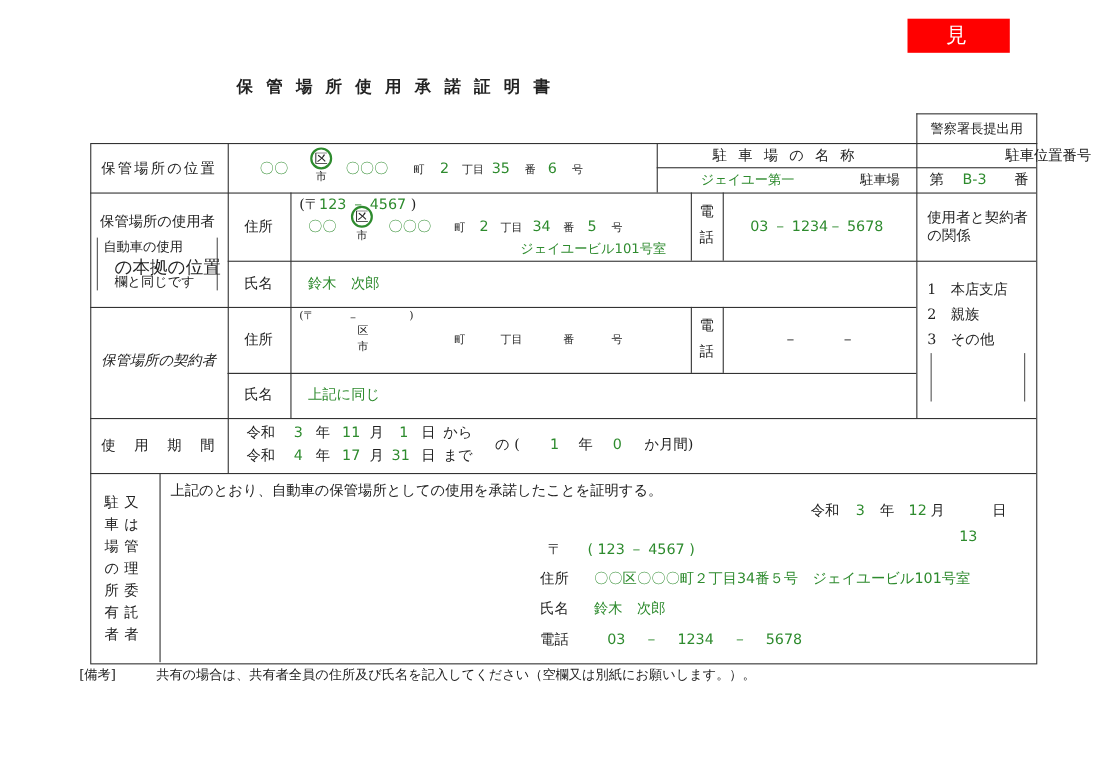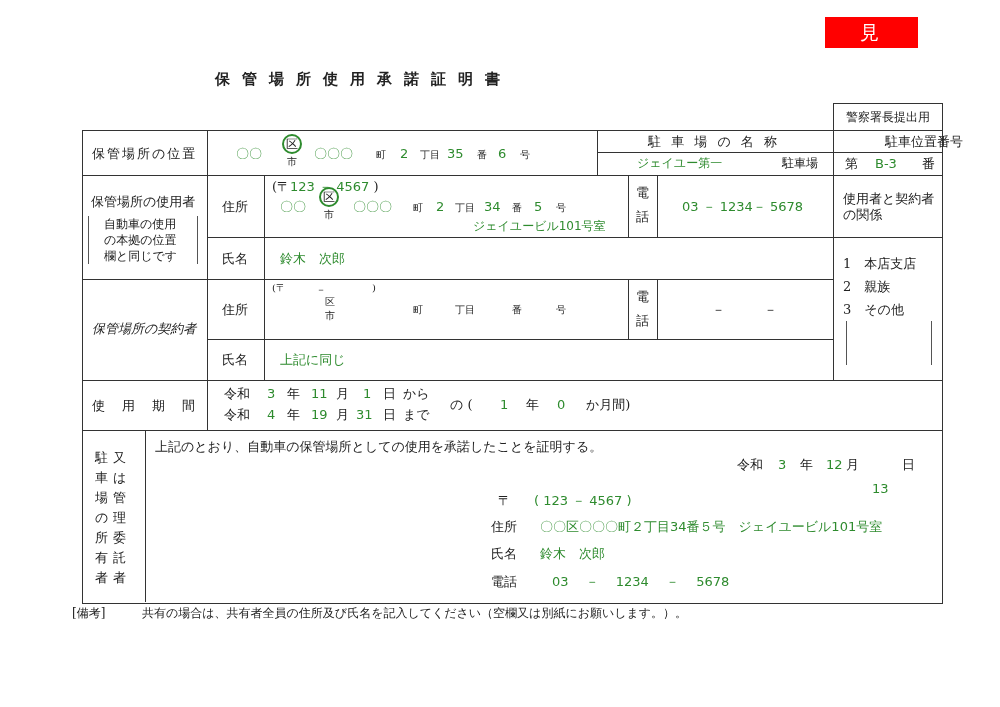--- a/index.html
+++ b/index.html
@@ -64,29 +64,29 @@
   <span class="t g" style="left:400px; top:146px;">2</span>
   <span class="t sm" style="left:420px; top:149px;">丁目</span>
   <span class="t g" style="left:447px; top:146px;">35</span>
   <span class="t sm" style="left:477px; top:149px;">番</span>
   <span class="t g" style="left:498px; top:146px;">6</span>
   <span class="t sm" style="left:520px; top:149px;">号</span>
 </div>
 <div class="t" style="left:648px; top:134px; letter-spacing:3px;">駐 車 場 の 名 称</div>
 <div class="t g" style="left:637px; top:156px; font-size:12px;">ジェイユー第一</div>
 <div class="t" style="left:782px; top:156px; font-size:12px;">駐車場</div>
-<div class="t" style="left:845px; top:134px;padding-left:40px;">駐車位置番号</div>
+<div class="t" style="left:874px; top:134px;padding-left:40px;">駐車位置番号</div>
 <div class="t" style="left:845px; top:156px;">第</div>
 <div class="t g" style="left:875px; top:156px;">B-3</div>
 <div class="t" style="left:922px; top:156px;">番</div>
 
 <div class="t" style="left:91px; top:194px;">保管場所の使用者</div>
 <div class="bracket" style="left:88px; top:216px; width:108px; height:48px; border-top:none; border-bottom:none;"></div>
-<div class="t" style="left:104px; top:217px; font-size:12px;">自動車の使用</div>
-<div class="t" style="left:104px; top:233px; font-size:12px;">の本拠の位置</div>
+<div class="t" style="left:94px; top:217px; font-size:12px;">自動車の使用</div>
+<div class="t" style="left:104px; top:233px; font-size:16px;">の本拠の位置</div>
 <div class="t" style="left:104px; top:249px; font-size:12px;">欄と同じです</div>
 
 <div class="t" style="left:222px; top:199px;">住所</div>
 <div class="t" style="left:272px; top:179px;">
   <span>(〒</span><span class="g">123 － 4567</span> <span>)</span>
 </div>
 <span class="t g" style="left:280px; top:199px;">〇〇</span>
 <span class="abs circ" style="left:319px; top:187px;"><span>区</span></span>
 <span class="t sm" style="left:324px; top:209px;">市</span>
 <span class="t g" style="left:353px; top:199px;">〇〇〇</span>
@@ -137,21 +137,21 @@
   <span class="t g" style="left:311px; top:386px;">11</span>
   <span class="t" style="left:336px; top:386px;">月</span>
   <span class="t g" style="left:363px; top:386px;">1</span>
   <span class="t" style="left:383px; top:386px;">日</span>
   <span class="t" style="left:403px; top:386px;">から</span>
 </div>
 <div>
   <span class="t" style="left:224px; top:407px;">令和</span>
   <span class="t g" style="left:267px; top:407px;">4</span>
   <span class="t" style="left:287px; top:407px;">年</span>
-  <span class="t g" style="left:311px; top:407px;">19</span>
+  <span class="t g" style="left:311px; top:407px;">17</span>
   <span class="t" style="left:336px; top:407px;">月</span>
   <span class="t g" style="left:356px; top:407px;">31</span>
   <span class="t" style="left:383px; top:407px;">日</span>
   <span class="t" style="left:403px; top:407px;">まで</span>
 </div>
 <div>
   <span class="t" style="left:450px; top:397px;">の (</span>
   <span class="t g" style="left:500px; top:397px;">1</span>
   <span class="t" style="left:526px; top:397px;">年</span>
   <span class="t g" style="left:557px; top:397px;">0</span>

